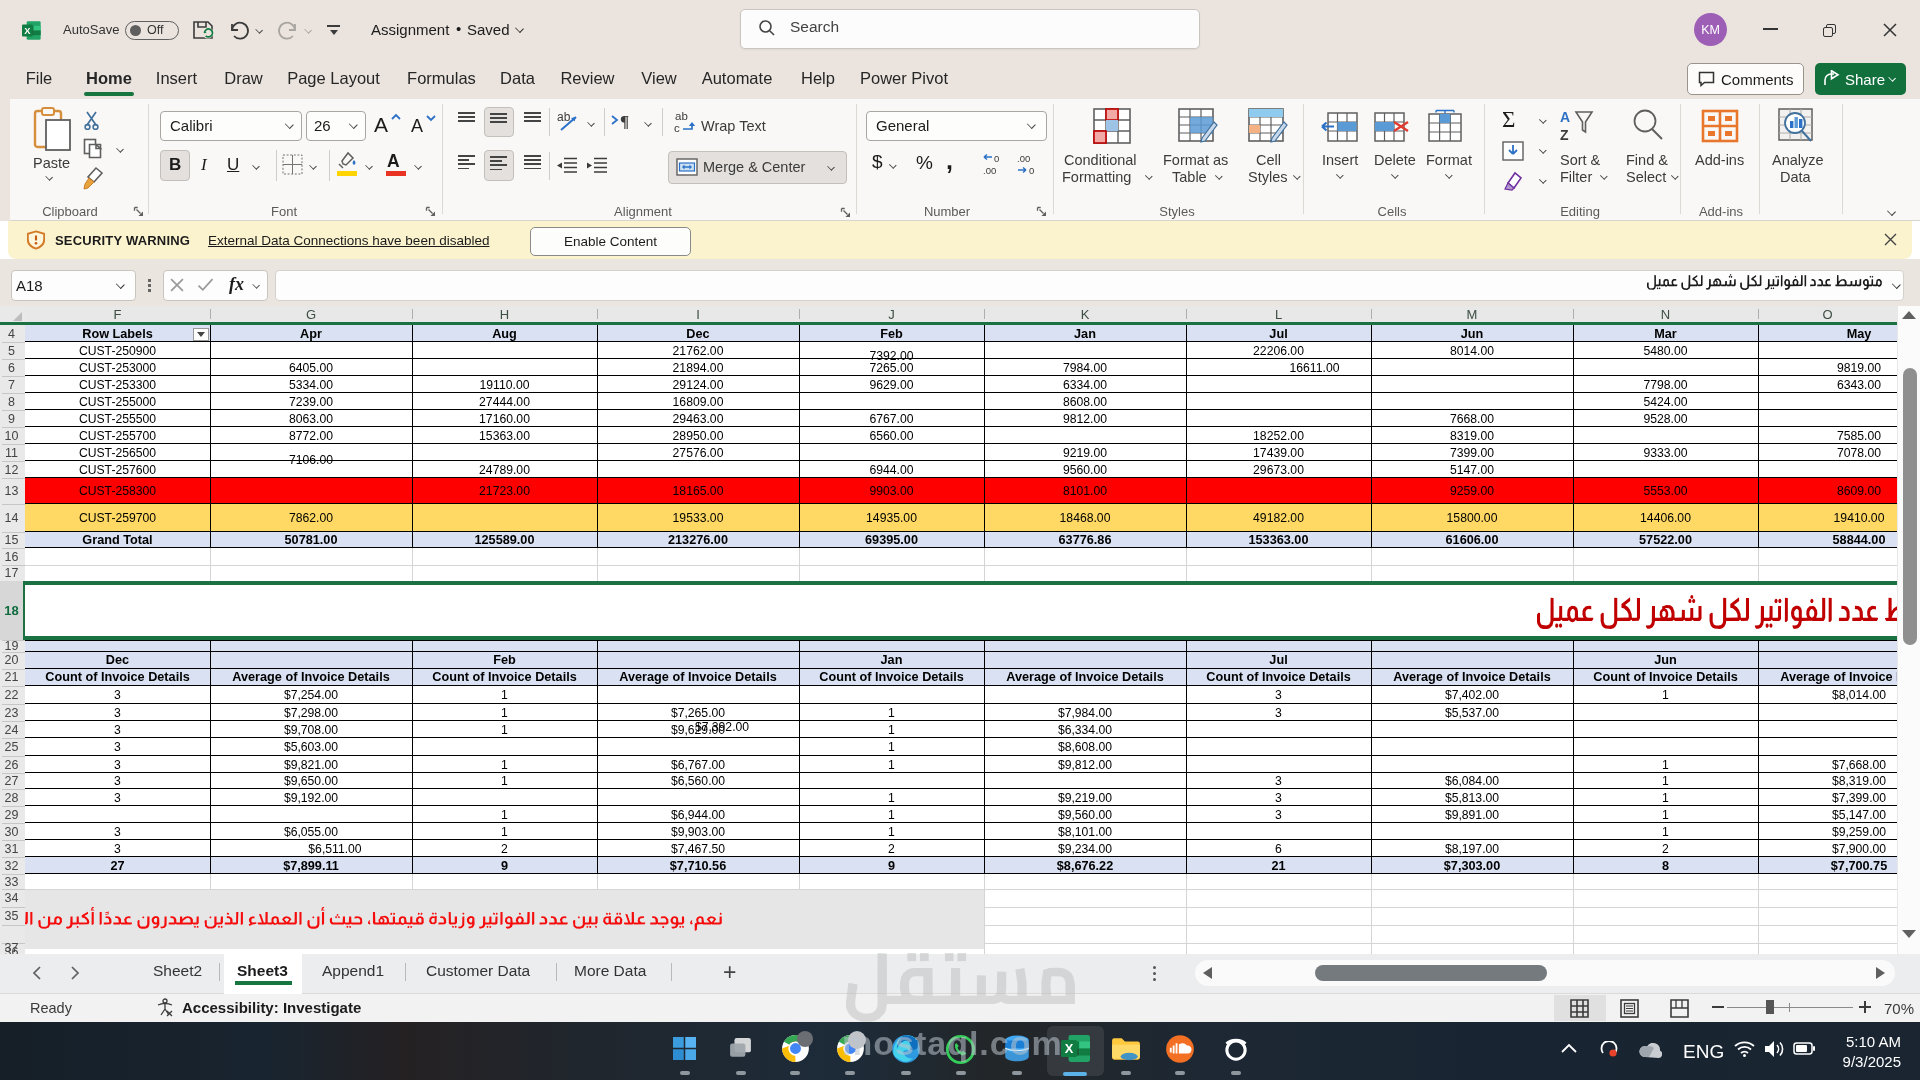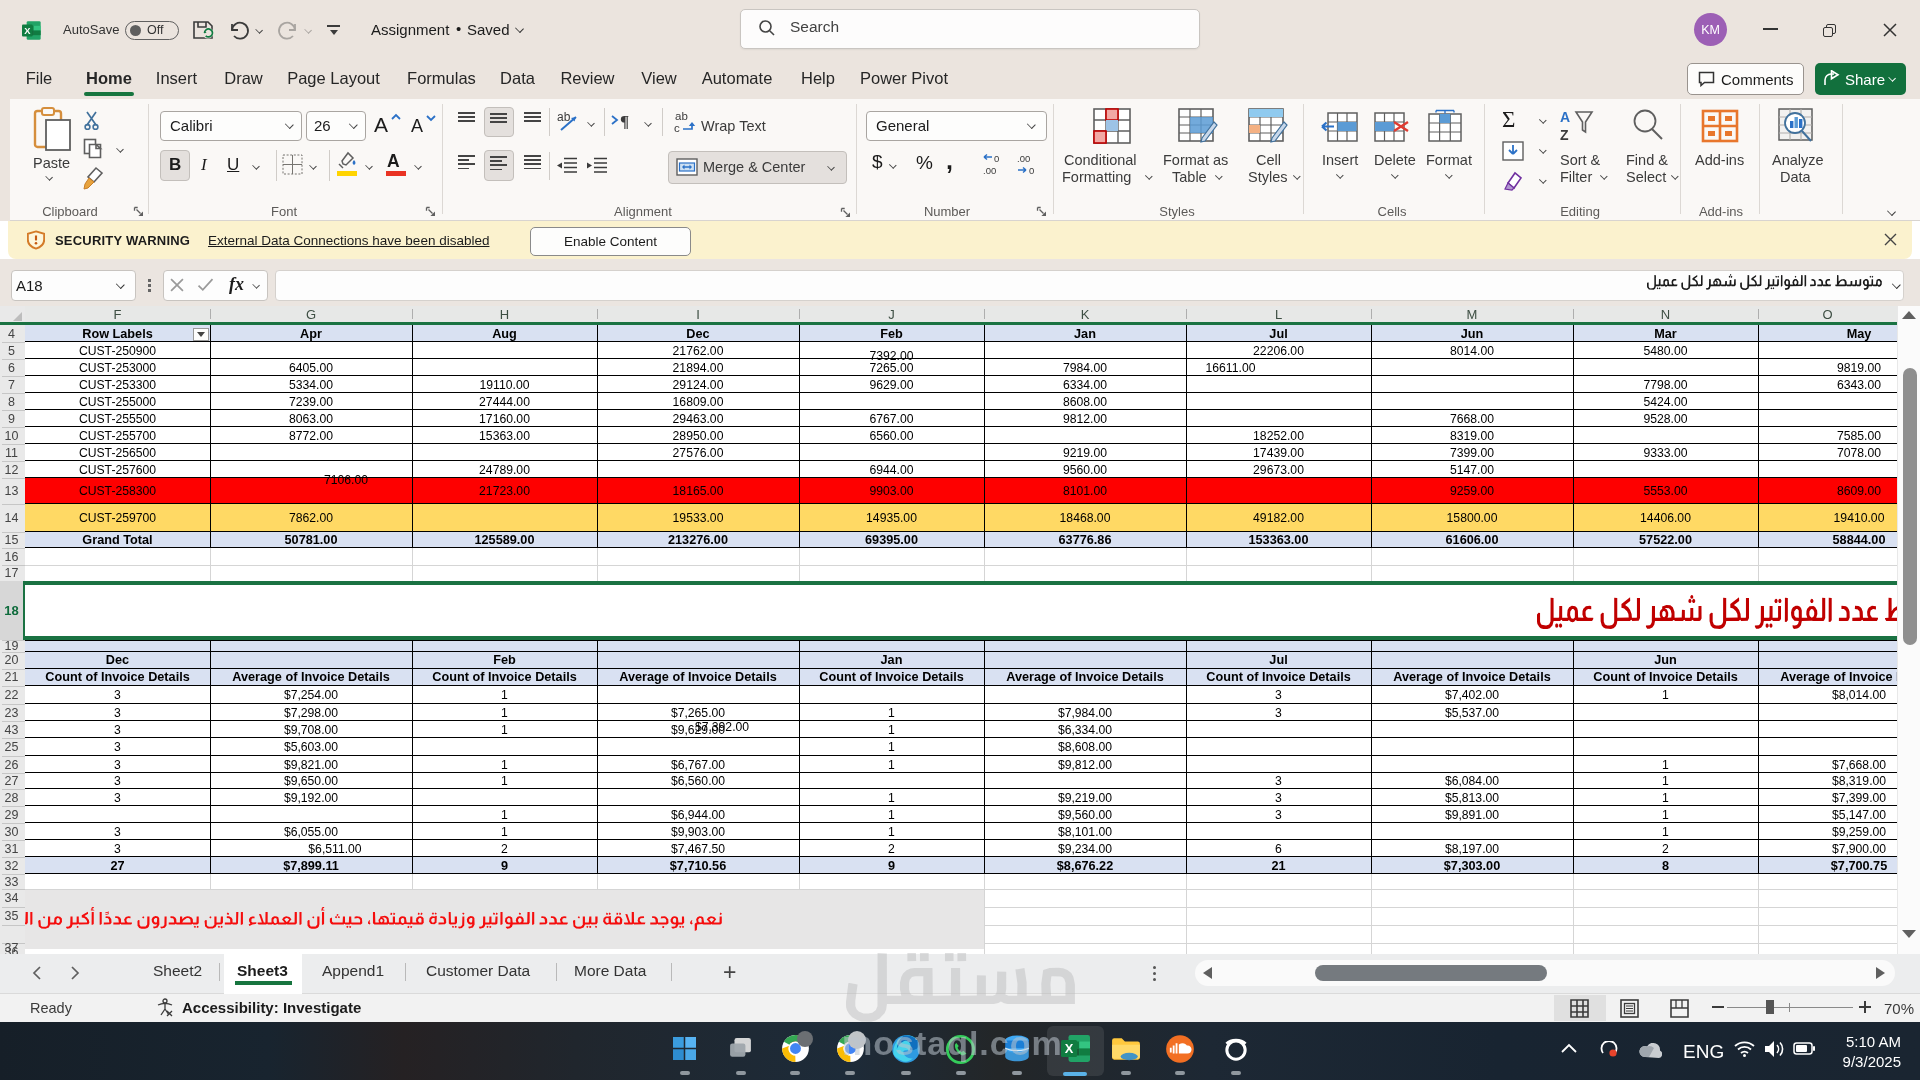--- a/index.html
+++ b/index.html
@@ -486,21 +486,21 @@
     <div class="c" style="left:597px;top:342px;width:202px;height:17px;">21762.00</div>
     <div class="c" style="left:799px;top:342px;width:185px;height:27px;">7392.00</div>
     <div class="c" style="left:1186px;top:342px;width:185px;height:17px;">22206.00</div>
     <div class="c" style="left:1371px;top:342px;width:202px;height:17px;">8014.00</div>
     <div class="c" style="left:1573px;top:342px;width:185px;height:17px;">5480.00</div>
     <div class="c" style="left:25px;top:359px;width:185px;height:17px;">CUST-253000</div>
     <div class="c" style="left:210px;top:359px;width:202px;height:17px;">6405.00</div>
     <div class="c" style="left:597px;top:359px;width:202px;height:17px;">21894.00</div>
     <div class="c" style="left:799px;top:359px;width:185px;height:17px;">7265.00</div>
     <div class="c" style="left:984px;top:359px;width:202px;height:17px;">7984.00</div>
-    <div class="c" style="left:1138px;top:359px;width:185px;height:17px;">16611.00</div>
+    <div class="c" style="left:1222px;top:359px;width:185px;height:17px;">16611.00</div>
     <div class="c" style="left:1758px;top:359px;width:202px;height:17px;">9819.00</div>
     <div class="c" style="left:25px;top:376px;width:185px;height:17px;">CUST-253300</div>
     <div class="c" style="left:210px;top:376px;width:202px;height:17px;">5334.00</div>
     <div class="c" style="left:412px;top:376px;width:185px;height:17px;">19110.00</div>
     <div class="c" style="left:597px;top:376px;width:202px;height:17px;">29124.00</div>
     <div class="c" style="left:799px;top:376px;width:185px;height:17px;">9629.00</div>
     <div class="c" style="left:984px;top:376px;width:202px;height:17px;">6334.00</div>
     <div class="c" style="left:1573px;top:376px;width:185px;height:17px;">7798.00</div>
     <div class="c" style="left:1758px;top:376px;width:202px;height:17px;">6343.00</div>
     <div class="c" style="left:25px;top:393px;width:185px;height:17px;">CUST-255000</div>
@@ -526,21 +526,21 @@
     <div class="c" style="left:1371px;top:427px;width:202px;height:17px;">8319.00</div>
     <div class="c" style="left:1758px;top:427px;width:202px;height:17px;">7585.00</div>
     <div class="c" style="left:25px;top:444px;width:185px;height:17px;">CUST-256500</div>
     <div class="c" style="left:597px;top:444px;width:202px;height:17px;">27576.00</div>
     <div class="c" style="left:984px;top:444px;width:202px;height:17px;">9219.00</div>
     <div class="c" style="left:1186px;top:444px;width:185px;height:17px;">17439.00</div>
     <div class="c" style="left:1371px;top:444px;width:202px;height:17px;">7399.00</div>
     <div class="c" style="left:1573px;top:444px;width:185px;height:17px;">9333.00</div>
     <div class="c" style="left:1758px;top:444px;width:202px;height:17px;">7078.00</div>
     <div class="c" style="left:25px;top:461px;width:185px;height:17px;">CUST-257600</div>
-    <div class="c" style="left:210px;top:471px;width:202px;height:17px;margin-left:35px;">7106.00</div>
+    <div class="c" style="left:210px;top:451px;width:202px;height:17px;">7106.00</div>
     <div class="c" style="left:412px;top:461px;width:185px;height:17px;">24789.00</div>
     <div class="c" style="left:799px;top:461px;width:185px;height:17px;">6944.00</div>
     <div class="c" style="left:984px;top:461px;width:202px;height:17px;">9560.00</div>
     <div class="c" style="left:1186px;top:461px;width:185px;height:17px;">29673.00</div>
     <div class="c" style="left:1371px;top:461px;width:202px;height:17px;">5147.00</div>
     <div class="c" style="left:25px;top:478px;width:185px;height:26px;">CUST-258300</div>
     <div class="c" style="left:412px;top:478px;width:185px;height:26px;">21723.00</div>
     <div class="c" style="left:597px;top:478px;width:202px;height:26px;">18165.00</div>
     <div class="c" style="left:799px;top:478px;width:185px;height:26px;">9903.00</div>
     <div class="c" style="left:984px;top:478px;width:202px;height:26px;">8101.00</div>
@@ -741,21 +741,21 @@
     <div class="rn" style="top:639.5px;height:12.5px;">19</div>
     <div style="position:absolute;left:2px;top:652px;width:23px;height:1px;background:#C6C6C6"></div>
     <div class="rn" style="top:652px;height:16.5px;">20</div>
     <div style="position:absolute;left:2px;top:668.5px;width:23px;height:1px;background:#C6C6C6"></div>
     <div class="rn" style="top:668.5px;height:17.5px;">21</div>
     <div style="position:absolute;left:2px;top:686px;width:23px;height:1px;background:#C6C6C6"></div>
     <div class="rn" style="top:686px;height:18px;">22</div>
     <div style="position:absolute;left:2px;top:704px;width:23px;height:1px;background:#C6C6C6"></div>
     <div class="rn" style="top:704px;height:17px;">23</div>
     <div style="position:absolute;left:2px;top:721px;width:23px;height:1px;background:#C6C6C6"></div>
-    <div class="rn" style="top:721px;height:17px;">43</div>
+    <div class="rn" style="top:721px;height:17px;">24</div>
     <div style="position:absolute;left:2px;top:738px;width:23px;height:1px;background:#C6C6C6"></div>
     <div class="rn" style="top:738px;height:18px;">25</div>
     <div style="position:absolute;left:2px;top:756px;width:23px;height:1px;background:#C6C6C6"></div>
     <div class="rn" style="top:756px;height:17px;">26</div>
     <div style="position:absolute;left:2px;top:773px;width:23px;height:1px;background:#C6C6C6"></div>
     <div class="rn" style="top:773px;height:16px;">27</div>
     <div style="position:absolute;left:2px;top:789px;width:23px;height:1px;background:#C6C6C6"></div>
     <div class="rn" style="top:789px;height:17px;">28</div>
     <div style="position:absolute;left:2px;top:806px;width:23px;height:1px;background:#C6C6C6"></div>
     <div class="rn" style="top:806px;height:17px;">29</div>

